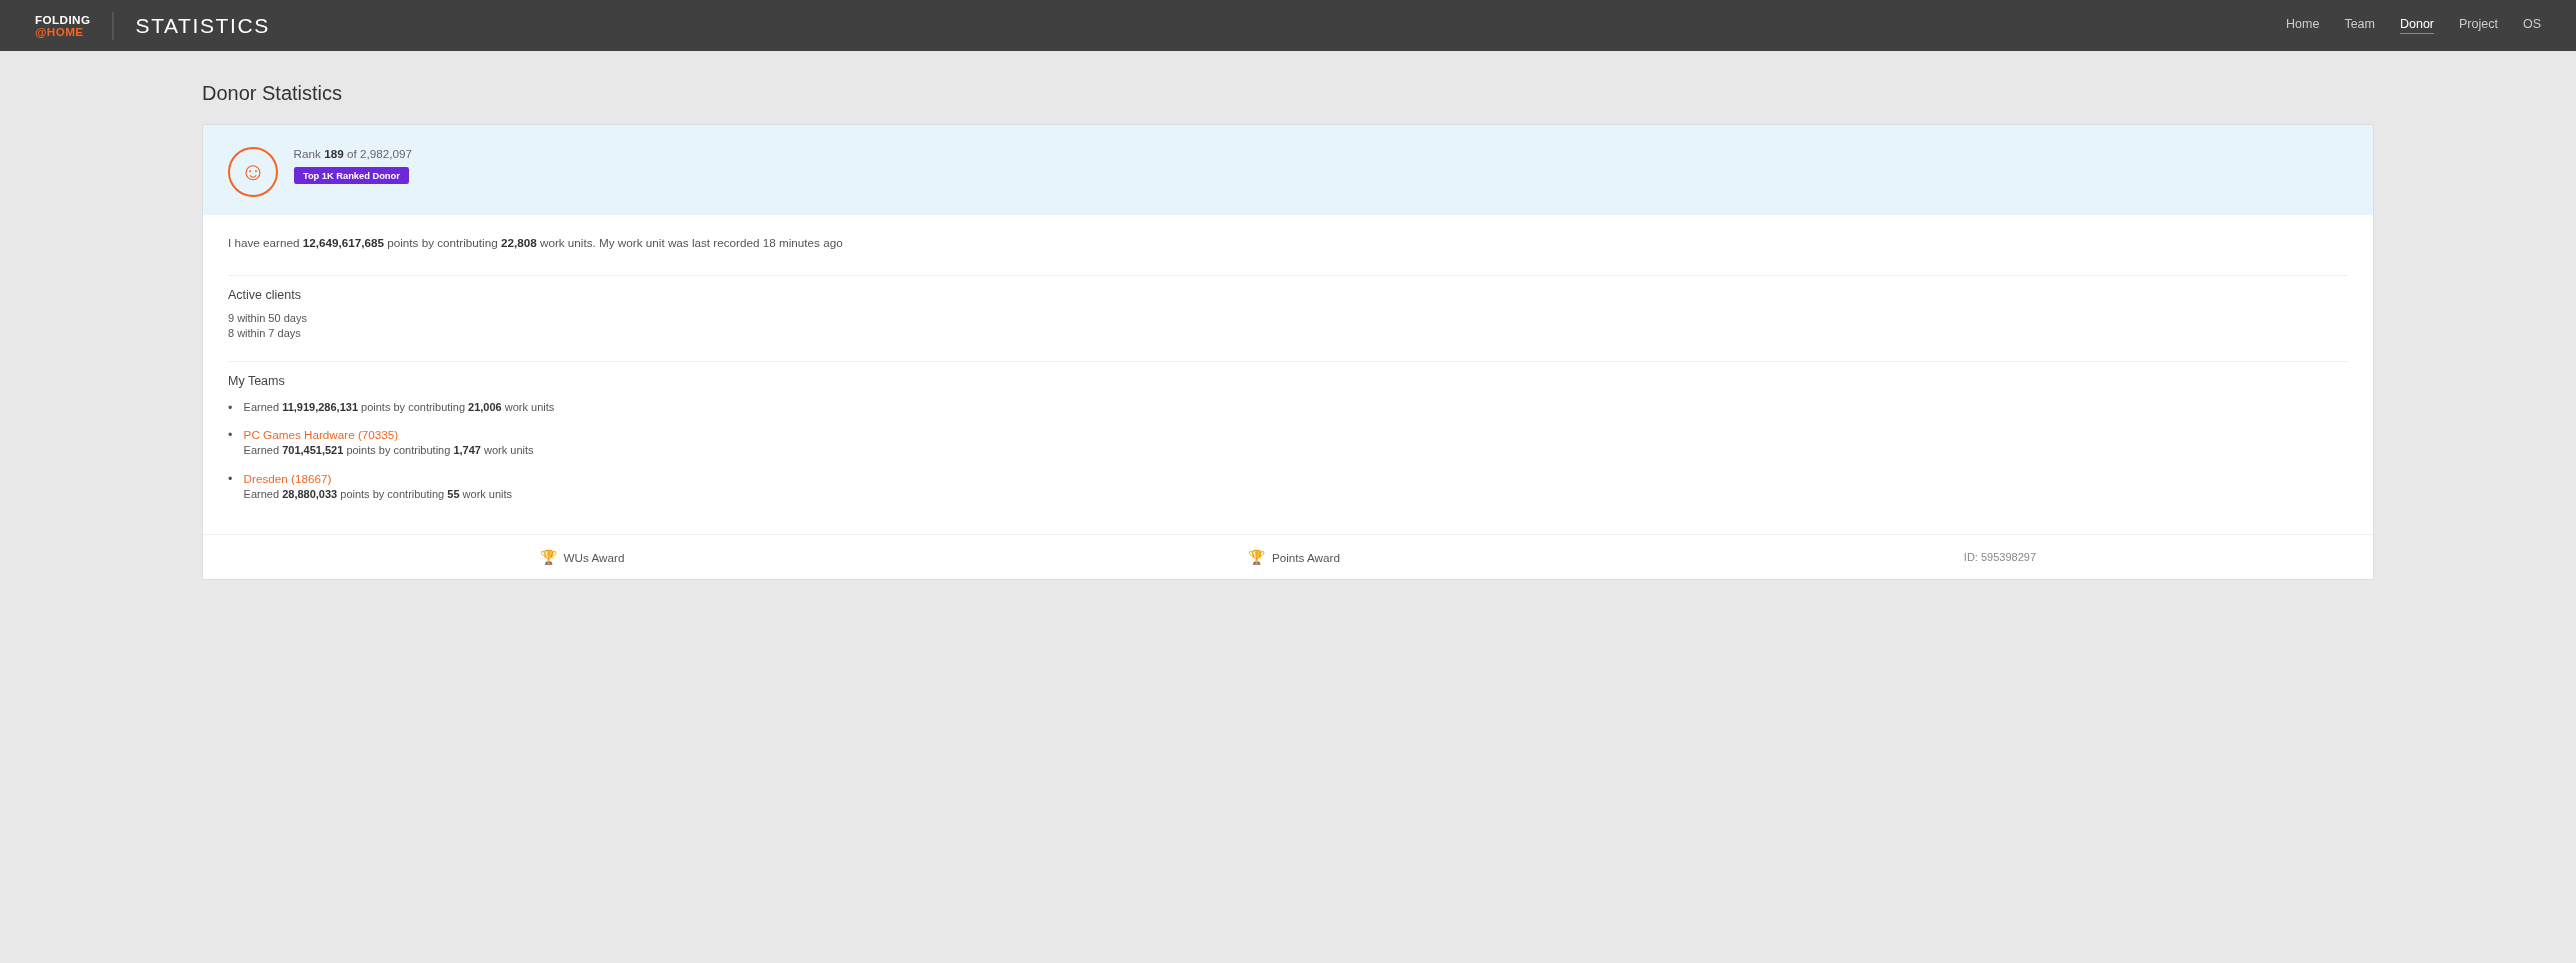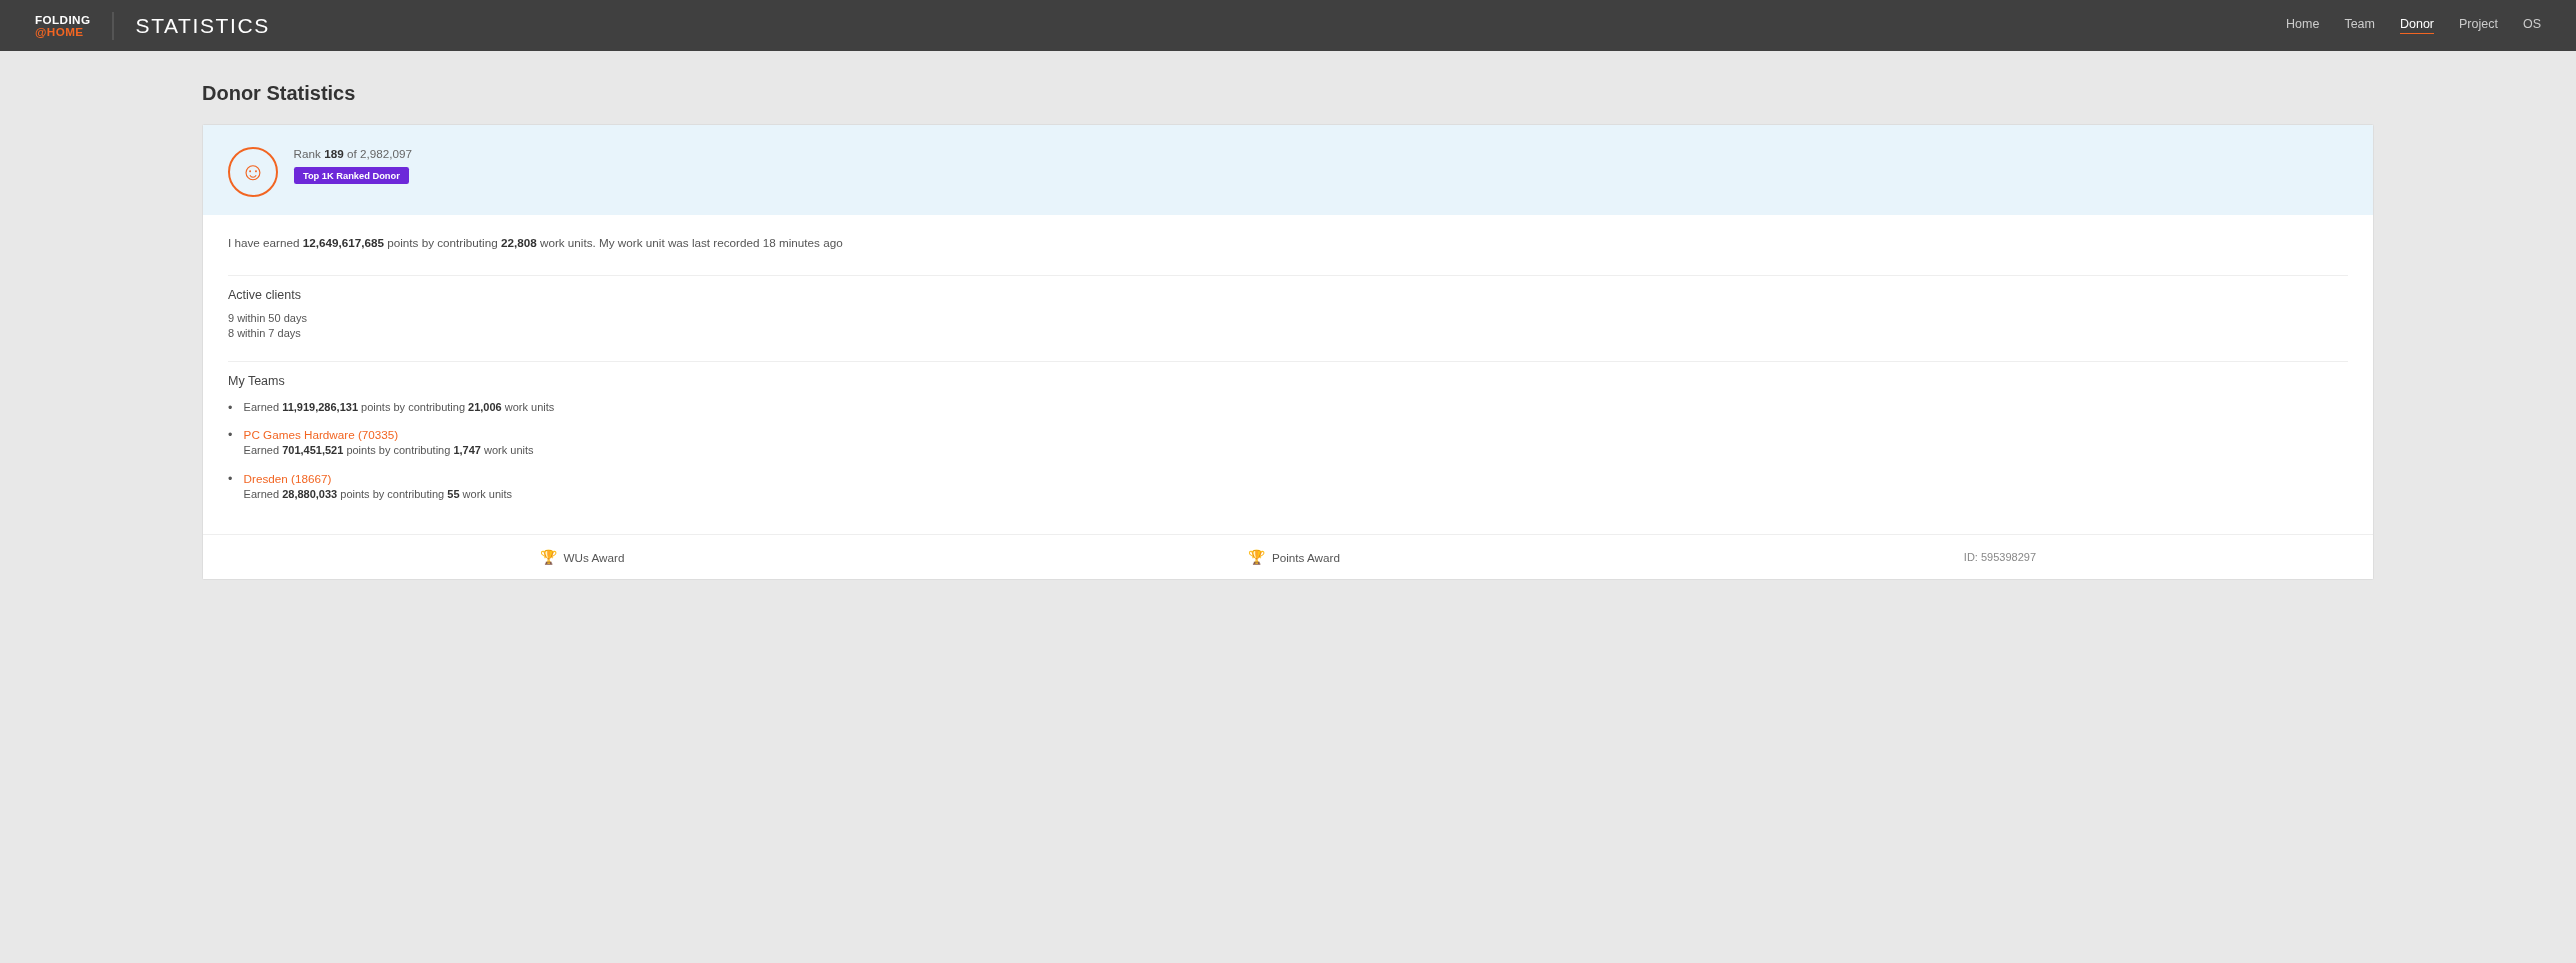--- a/index.html
+++ b/index.html
@@ -80,21 +80,21 @@
       padding-bottom: 1.6px;
     }
 
     
     .page-content {
       padding: 31px 202px;
     }
 
     .page-title {
       font-size: 20px;
-      font-weight: 700;
+      font-weight: 400;
       color: #333333;
       margin-bottom: 18.7px;
     }
 
     
     .donor-card {
       background: #ffffff;
       border: 0.8px solid #dddddd;
       border-radius: 1.6px;
       overflow: hidden;

